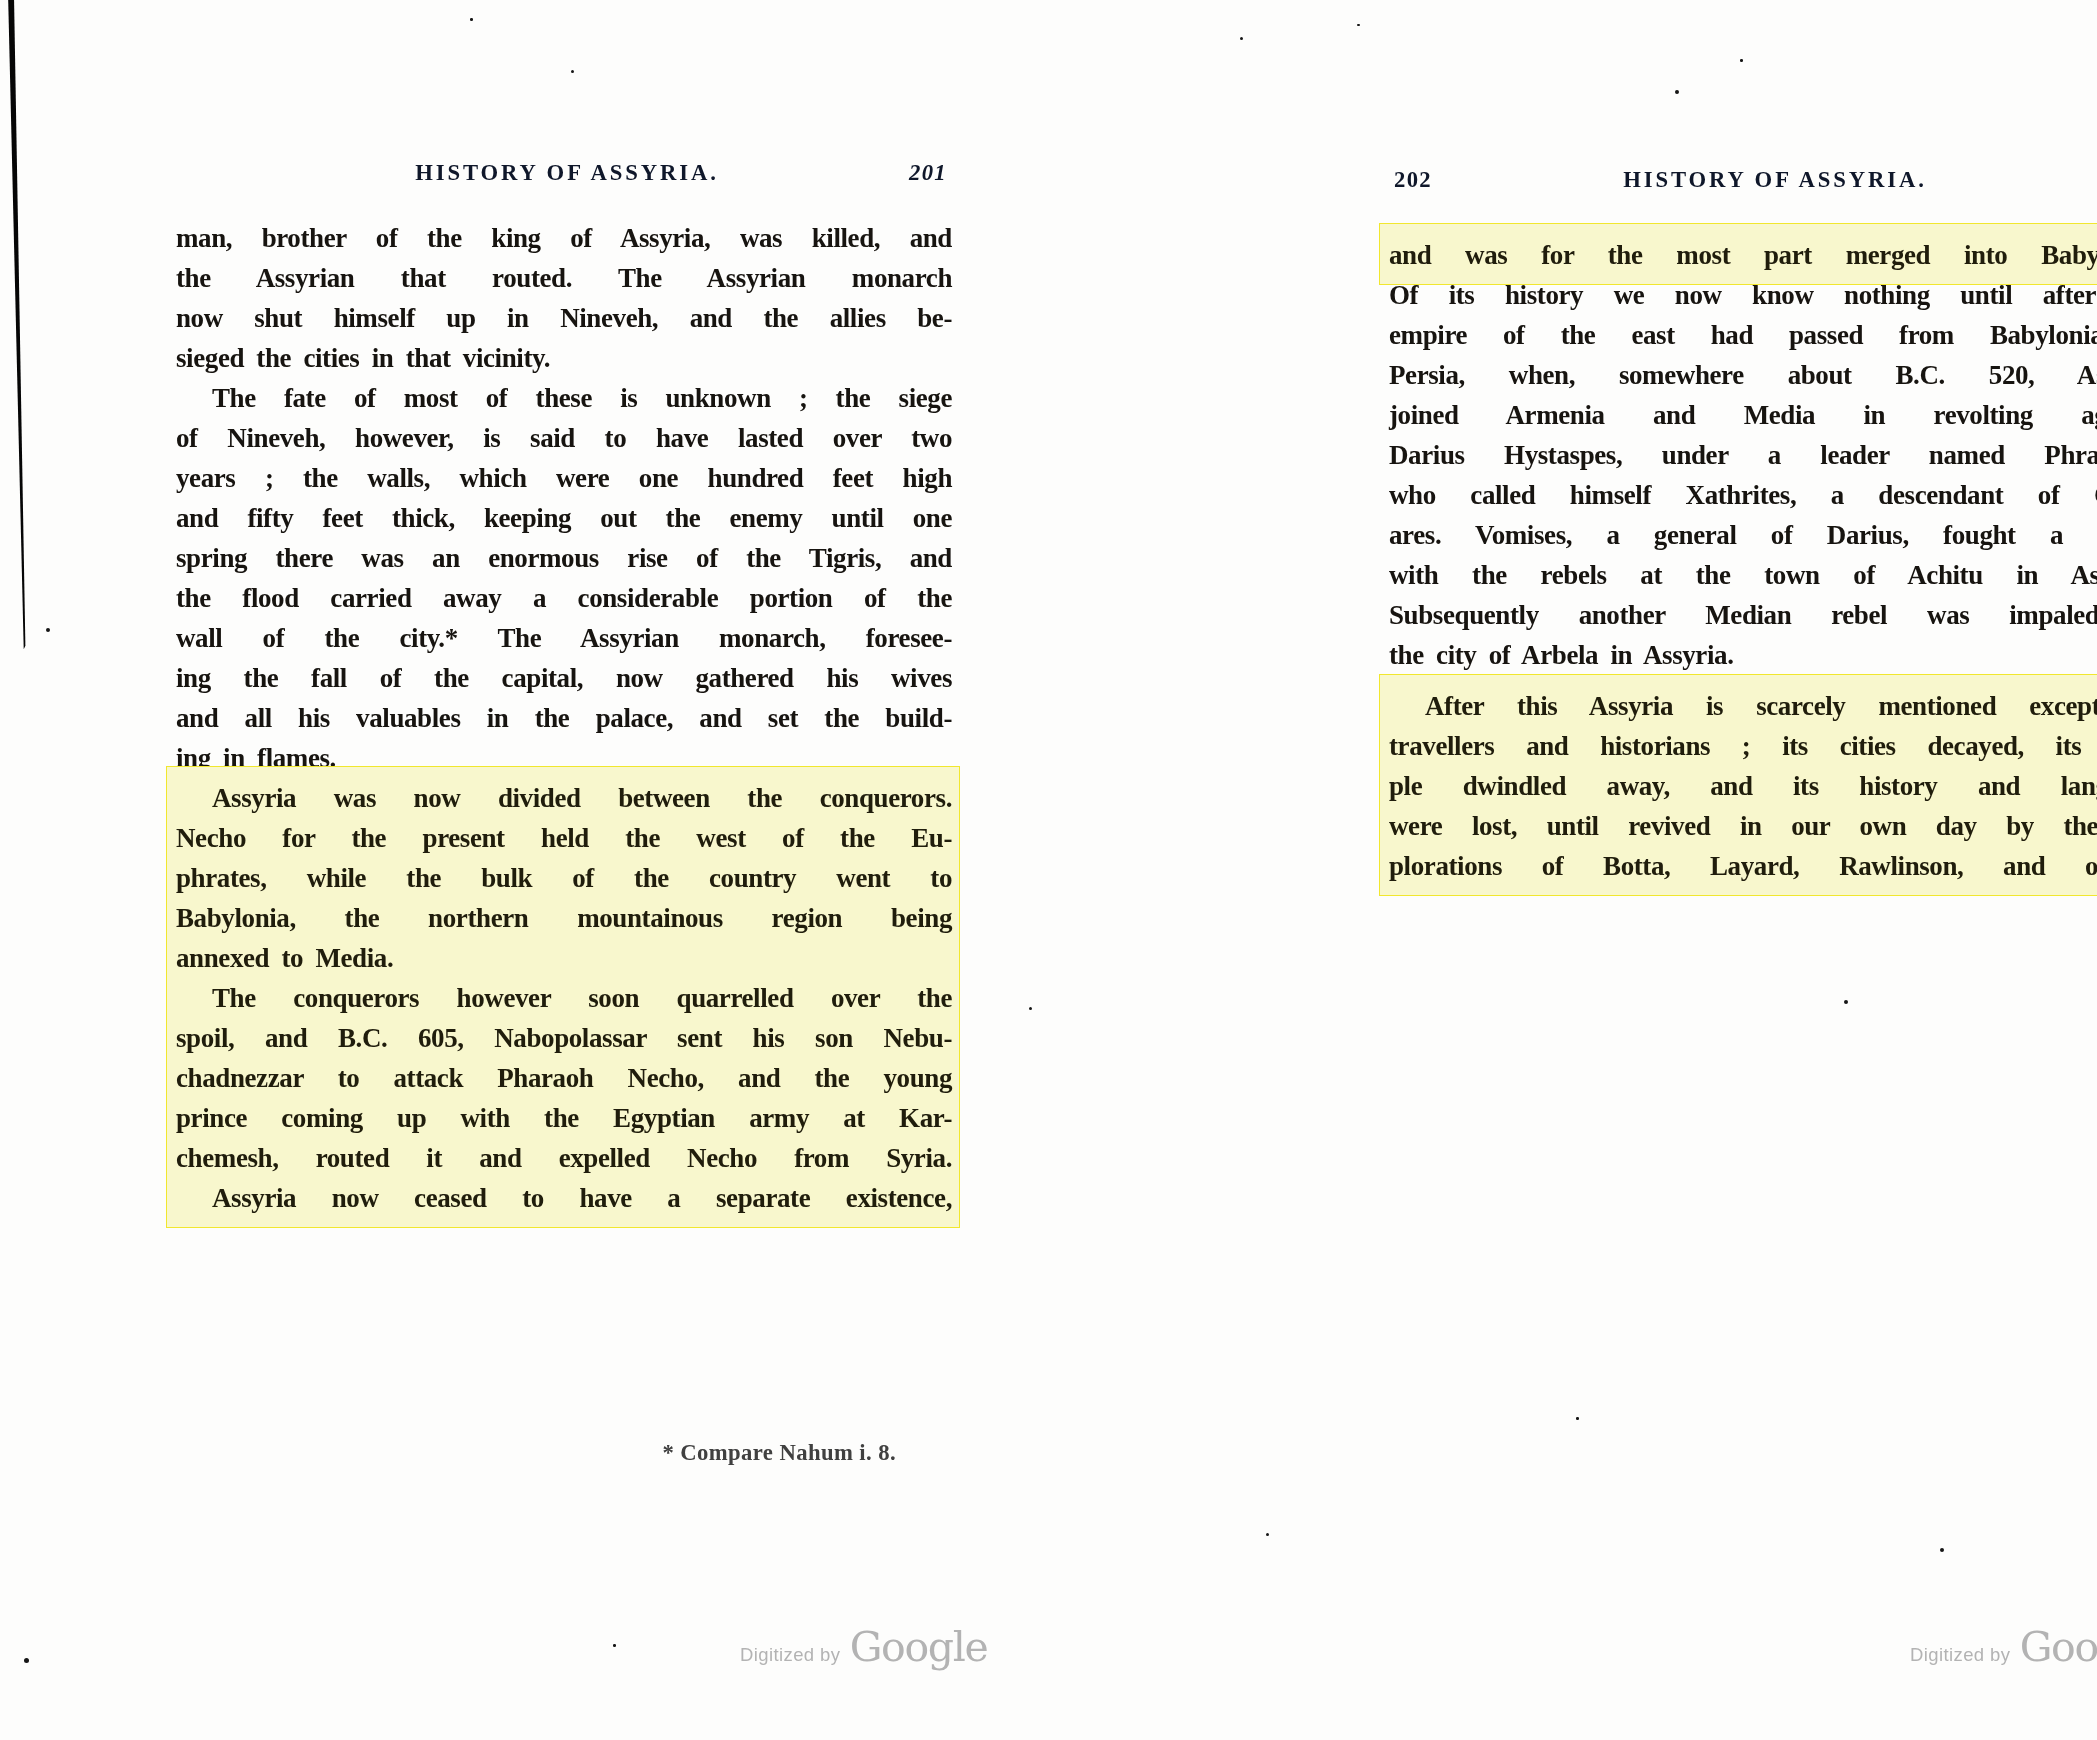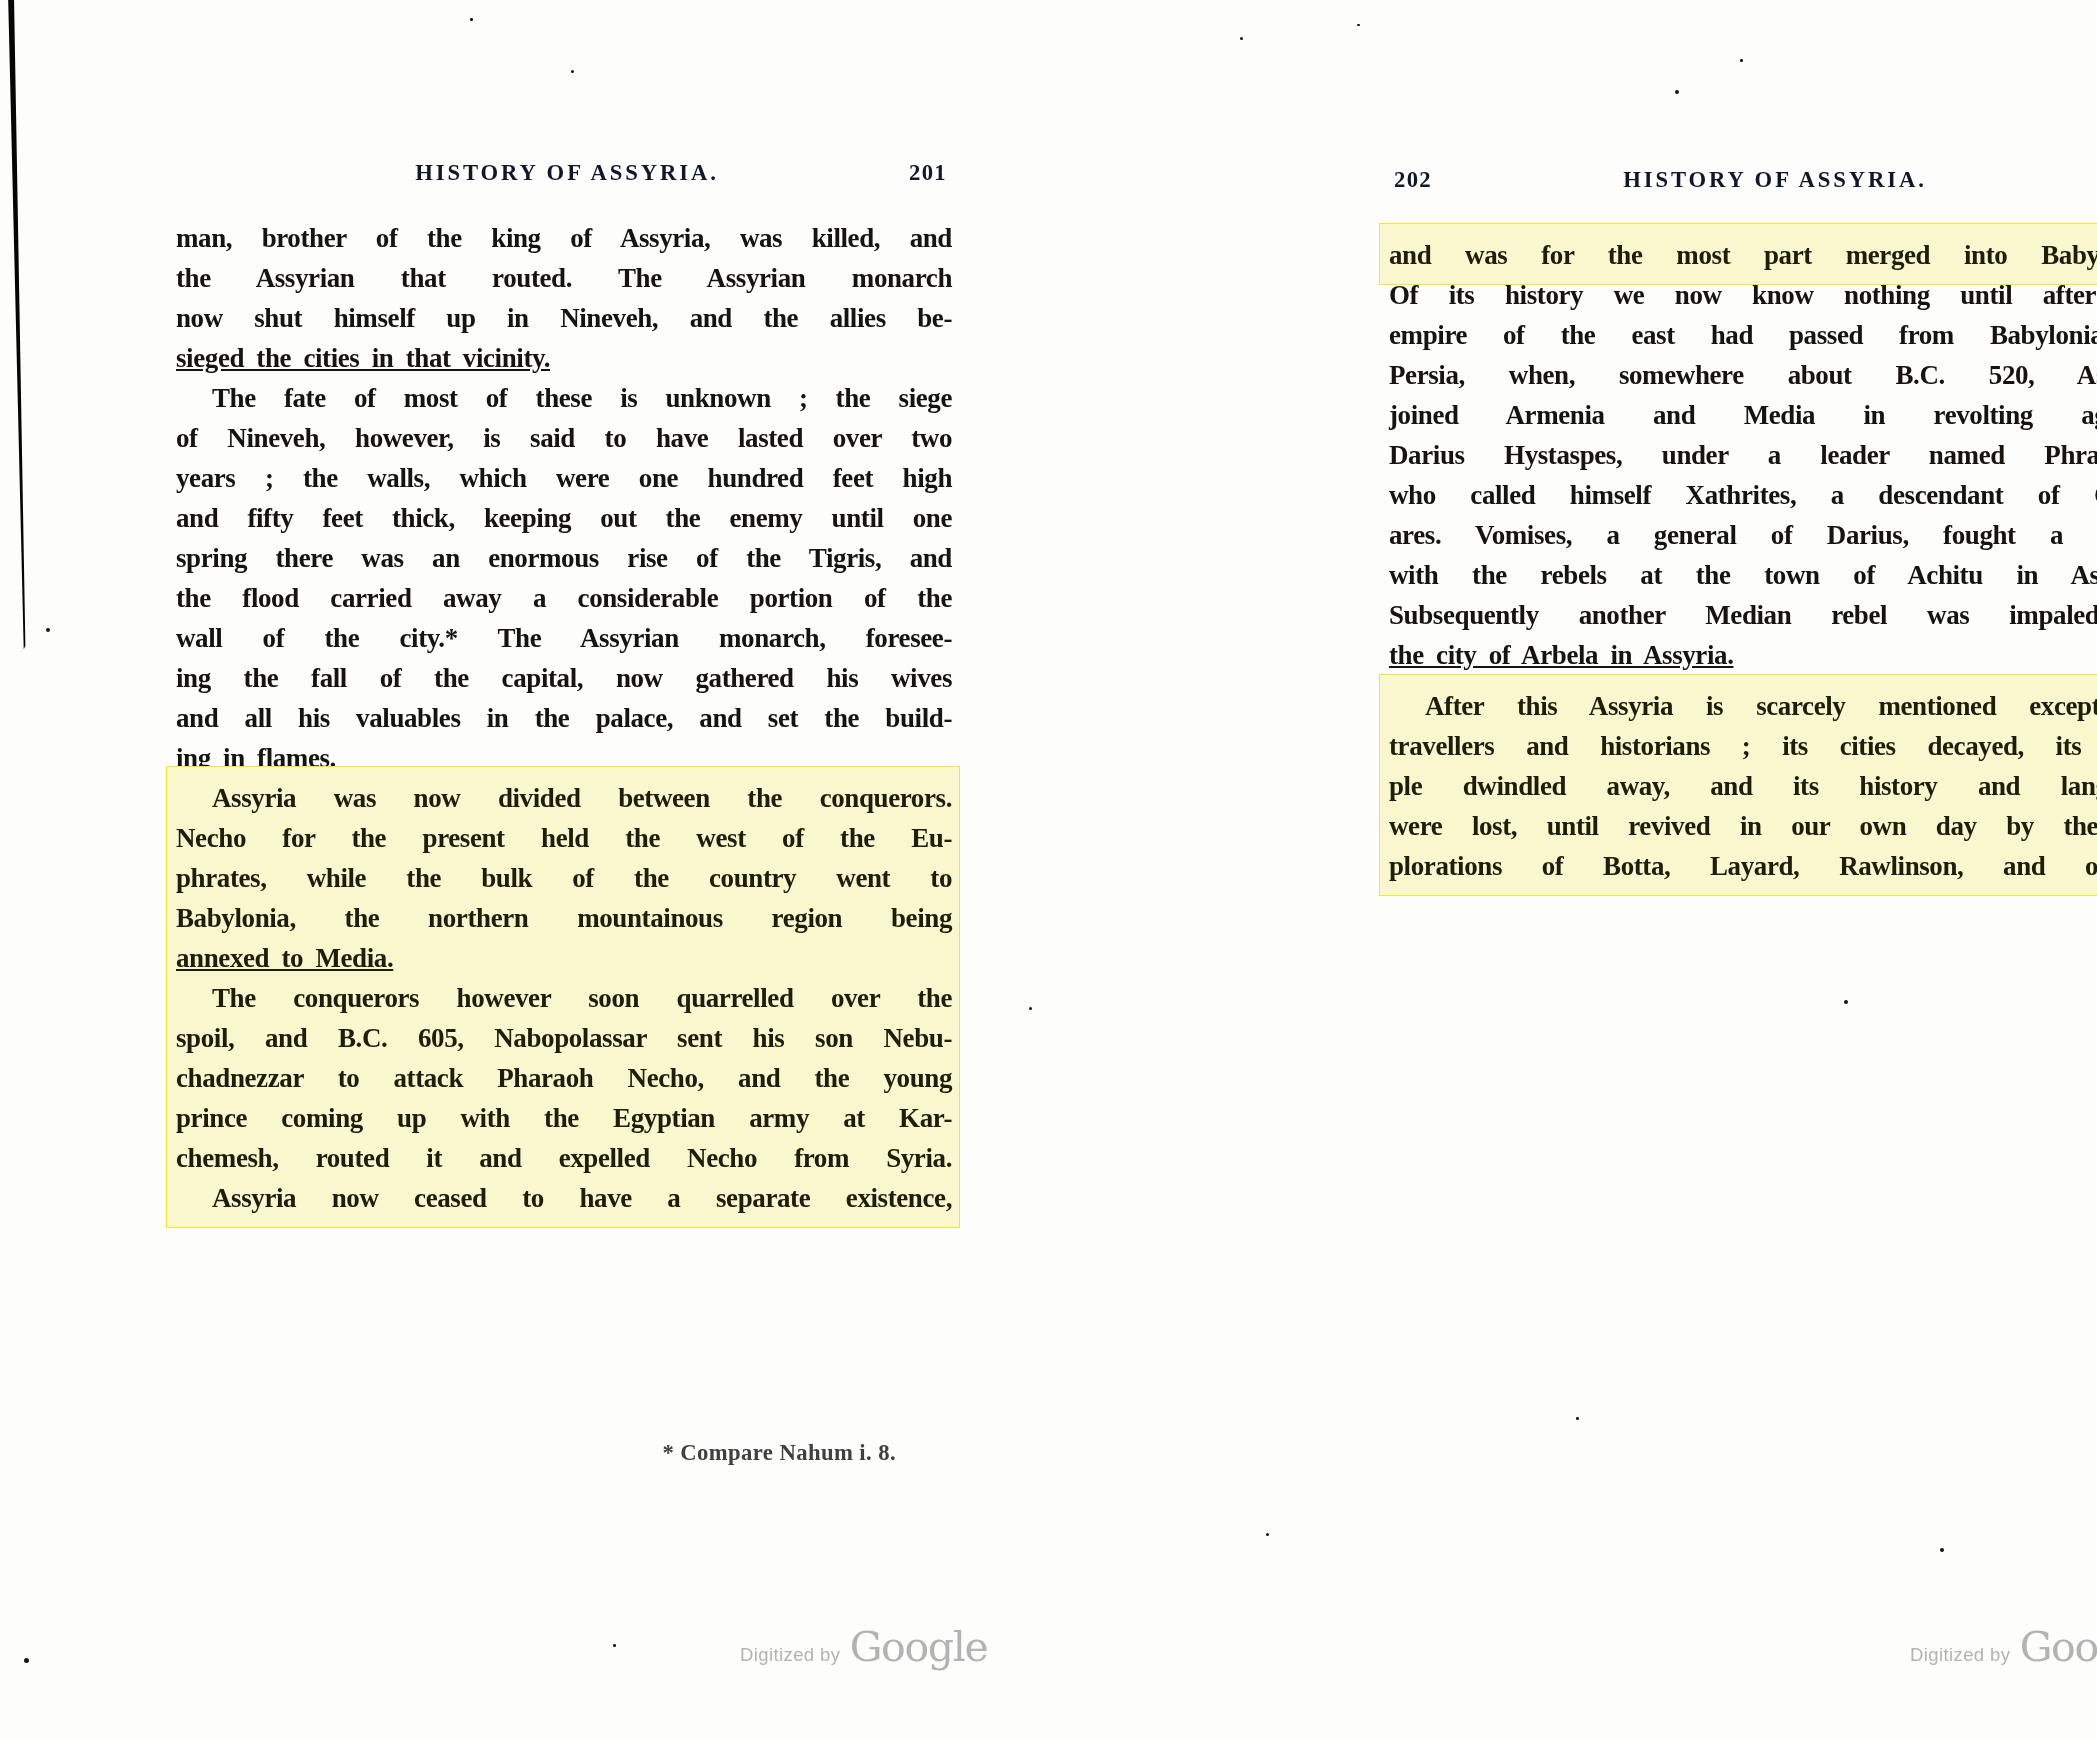--- a/index.html
+++ b/index.html
@@ -17,33 +17,33 @@
     overflow:hidden;
     font-family:"Liberation Serif","DejaVu Serif",serif;
   }
   .gutter{position:absolute;left:0;top:0;}
   .hdr{
     position:absolute;
     font:bold 22.7px/1 "Liberation Serif","DejaVu Serif",serif;
     letter-spacing:2.9px;color:#0f172a;white-space:nowrap;
   }
   #hdrL-title{left:567px;top:162px;transform:translateX(-50%);}
-  #hdrL-num{left:909px;top:162px;letter-spacing:1.3px;}
+  #hdrL-num{left:909px;top:162px;letter-spacing:1.3px;font-style:italic;}
   #hdrR-num{left:1394px;top:169px;letter-spacing:1.3px;}
   #hdrR-title{left:1775px;top:169px;transform:translateX(-50%);}
   .body{
     position:absolute;
     font:bold 27px/40px "Liberation Serif","DejaVu Serif",serif;
     letter-spacing:-0.4px;
     color:var(--ink);
   }
   #bodyL{left:176px;top:218px;width:776px;}
   #bodyR{left:1389px;top:235px;width:772px;}
   .line{text-align:justify;text-align-last:justify;}
-  .line.last{text-align-last:left;word-spacing:5.9px;text-decoration:underline;}
+  .line.last{text-align-last:left;word-spacing:5.9px;}
   .para{margin:0;}
   .para.indent .line:first-child{text-indent:36px;}
   .hl{position:relative;z-index:0;}
   .hl::before{
     content:"";position:absolute;z-index:-1;
     left:-10px;right:-8.4px;top:-11.7px;bottom:-10px;
     background:var(--hl-fill);
     border:1.7px solid var(--hl-border);
   }
   .hl .para{color:#201d0c;}

